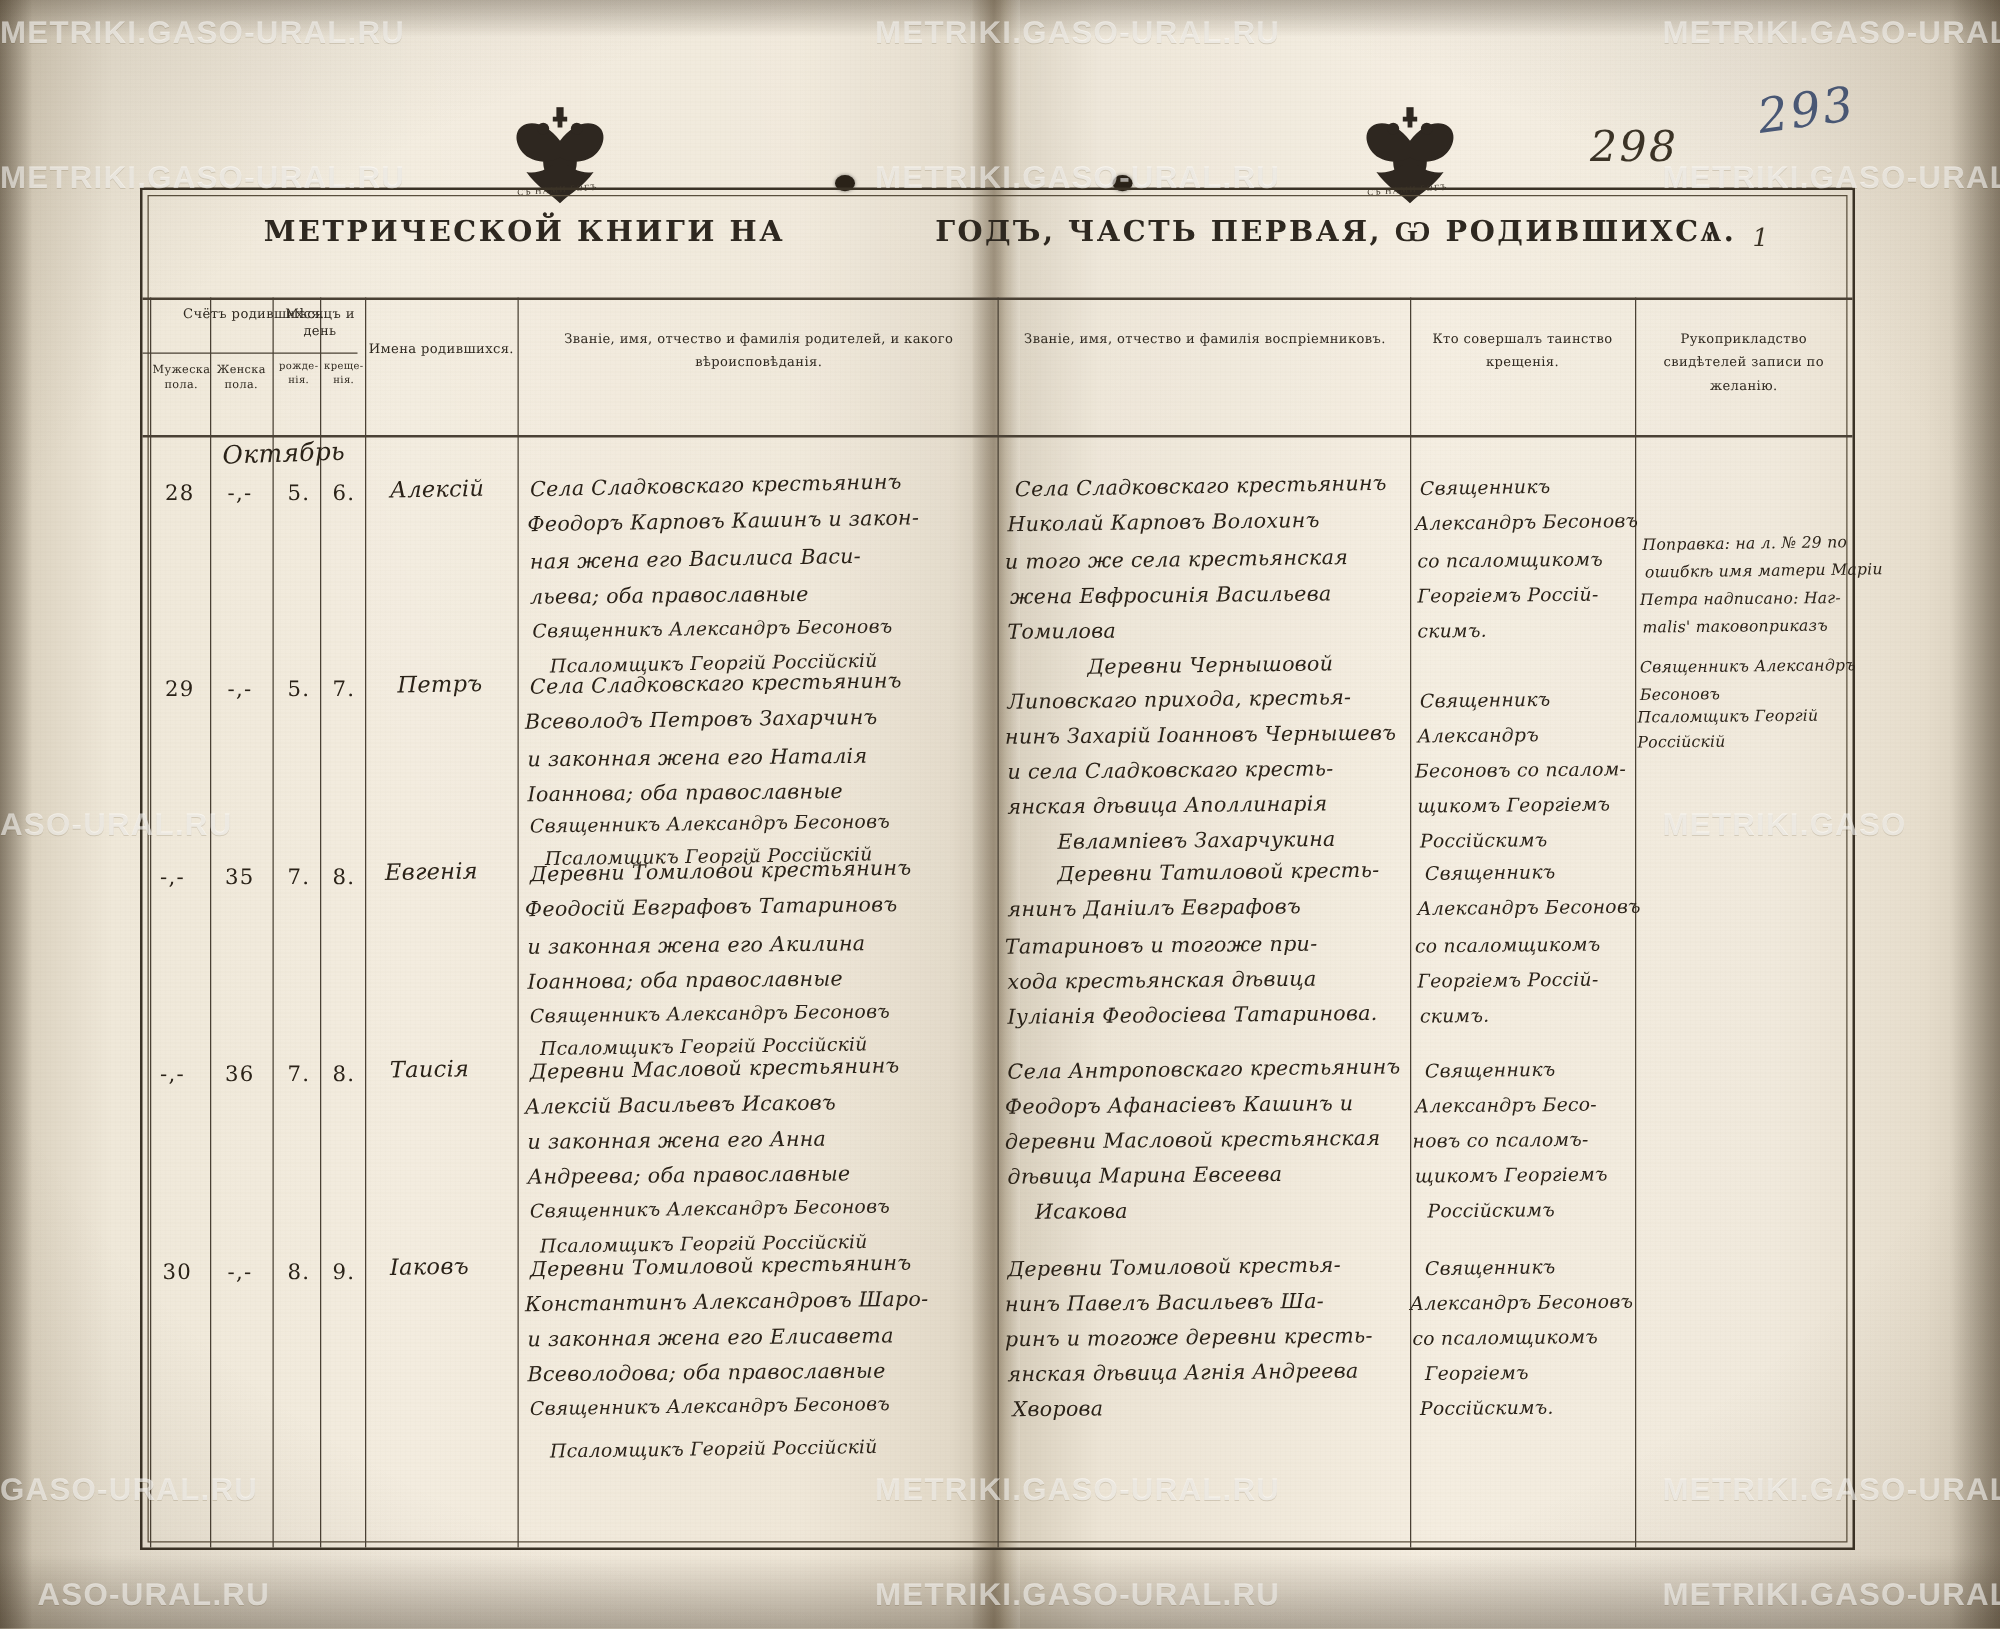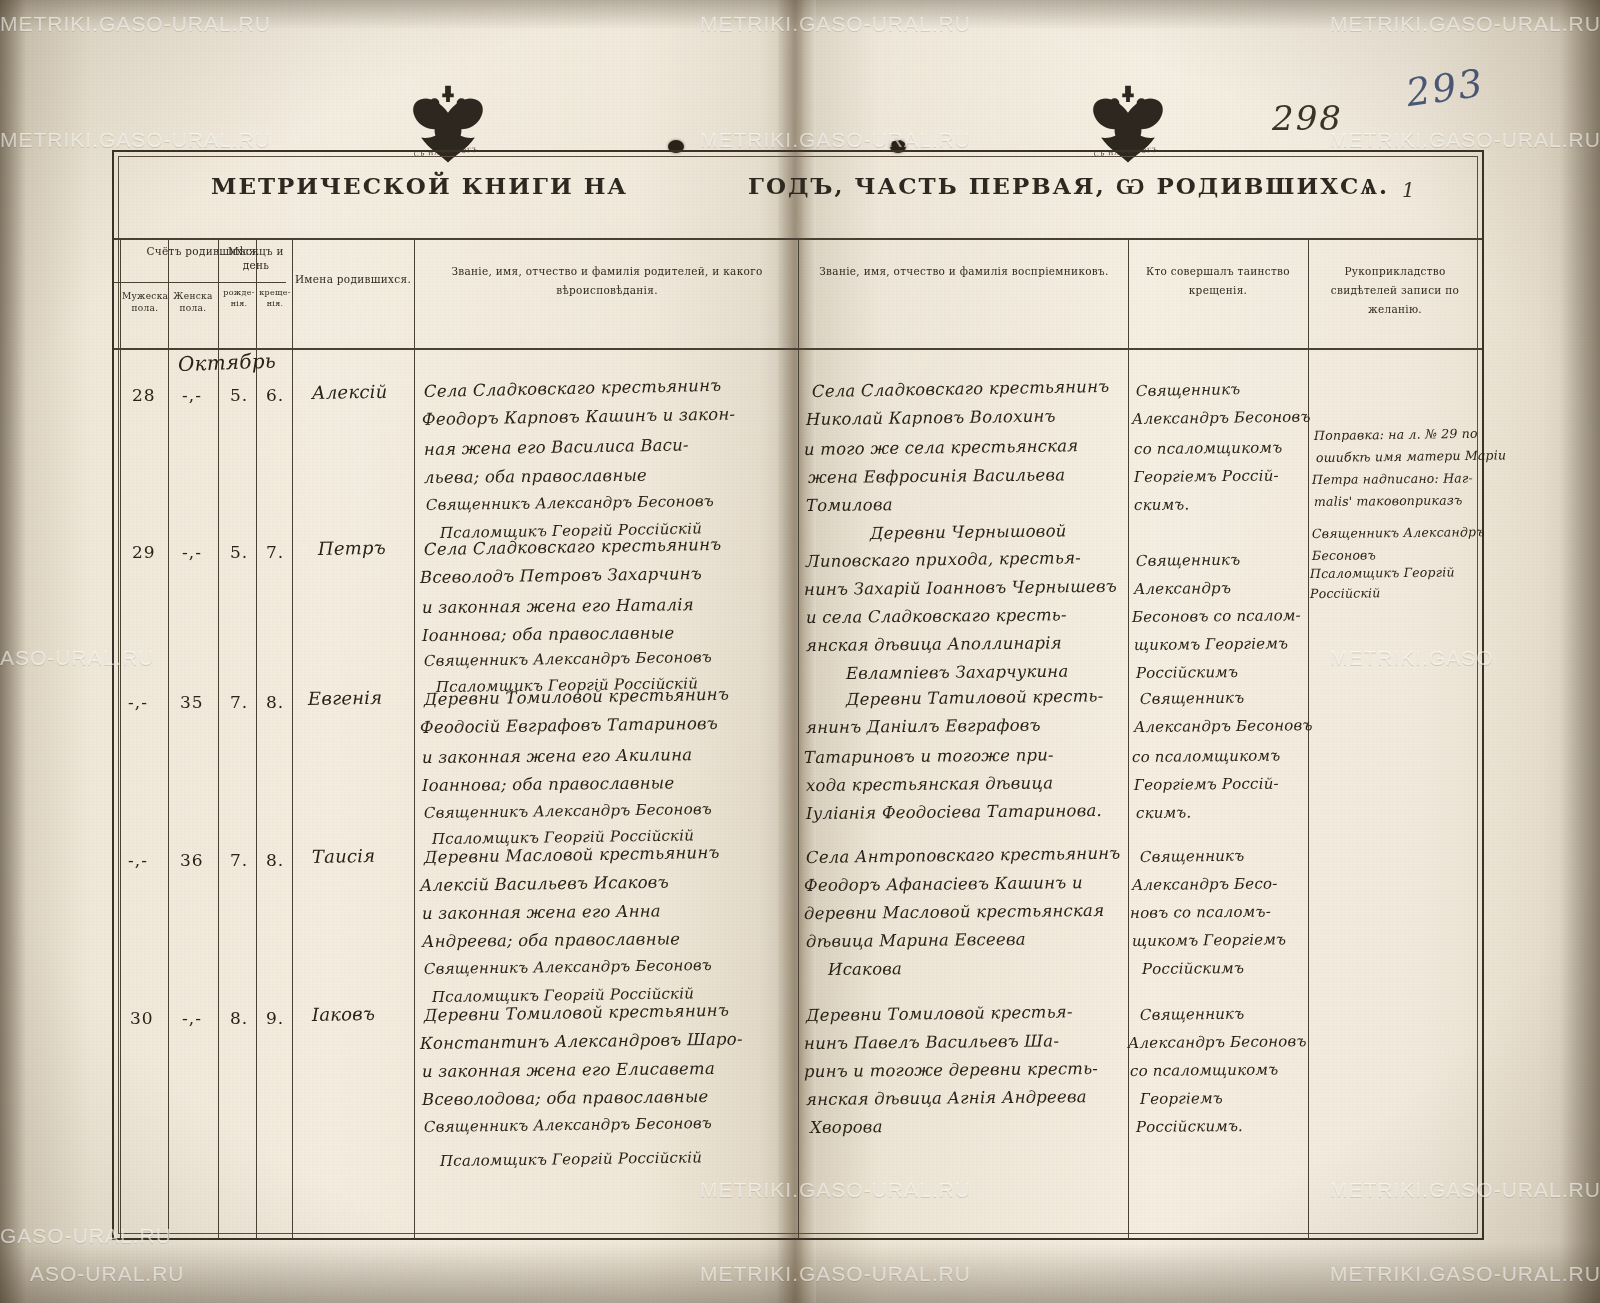--- a/index.html
+++ b/index.html
@@ -34,22 +34,22 @@
     background-image:
       repeating-linear-gradient(0deg, rgba(120,100,70,.05) 0 1px, rgba(0,0,0,0) 1px 3px),
       repeating-linear-gradient(90deg, rgba(120,100,70,.035) 0 1px, rgba(0,0,0,0) 1px 4px);
   }
 
   
   .wm{
     position:absolute;
     color:rgba(255,255,255,.58);
     font-family:"Liberation Sans", sans-serif;
-    font-weight:400;
-    font-size:21px;
+    font-weight:700;
+    font-size:25px;
     letter-spacing:1px;
     white-space:nowrap;
     text-shadow:0 1px 0 rgba(90,70,40,.18);
     pointer-events:none;
     user-select:none;
   }
 
   
   .frame{
     position:absolute;
@@ -358,20 +358,20 @@
 
   <div id="wm-layer">
       <div class="wm" style="left: 0px; top: 12px;">METRIKI.GASO-URAL.RU</div>
       <div class="wm" style="left: 700px; top: 12px;">METRIKI.GASO-URAL.RU</div>
       <div class="wm" style="left: 1330px; top: 12px;">METRIKI.GASO-URAL.RU</div>
       <div class="wm" style="left: 0px; top: 128px;">METRIKI.GASO-URAL.RU</div>
       <div class="wm" style="left: 700px; top: 128px;">METRIKI.GASO-URAL.RU</div>
       <div class="wm" style="left: 1330px; top: 128px;">METRIKI.GASO-URAL.RU</div>
       <div class="wm" style="left: 1330px; top: 646px;">METRIKI.GASO</div>
       <div class="wm" style="left: 0px; top: 646px;">ASO-URAL.RU</div>
-      <div class="wm" style="left: 0px; top: 1224px;">GASO-URAL.RU</div>
+      <div class="wm" style="left: 0px; top: 1178px;">GASO-URAL.RU</div>
       <div class="wm" style="left: 700px; top: 1178px;">METRIKI.GASO-URAL.RU</div>
       <div class="wm" style="left: 1330px; top: 1178px;">METRIKI.GASO-URAL.RU</div>
       <div class="wm" style="left: 30px; top: 1262px;">ASO-URAL.RU</div>
       <div class="wm" style="left: 700px; top: 1262px;">METRIKI.GASO-URAL.RU</div>
       <div class="wm" style="left: 1330px; top: 1262px;">METRIKI.GASO-URAL.RU</div>
     </div>
 </div>
 
 </body></html>

